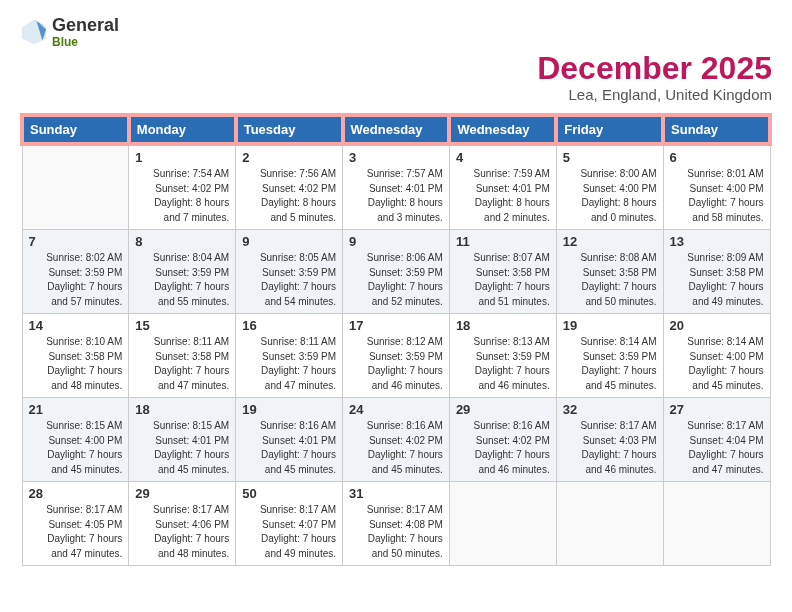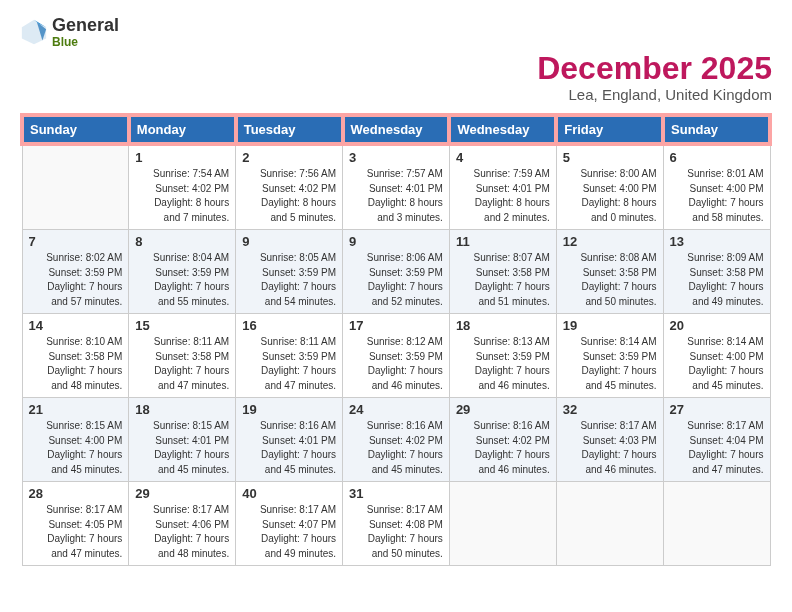--- a/index.html
+++ b/index.html
@@ -259,21 +259,21 @@
         <tr>
           <td>
             <div class="day-number">28</div>
             <div class="day-info">Sunrise: 8:17 AM<br>Sunset: 4:05 PM<br>Daylight: 7 hours<br>and 47 minutes.</div>
           </td>
           <td>
             <div class="day-number">29</div>
             <div class="day-info">Sunrise: 8:17 AM<br>Sunset: 4:06 PM<br>Daylight: 7 hours<br>and 48 minutes.</div>
           </td>
           <td>
-            <div class="day-number">40</div>
+            <div class="day-number">50</div>
             <div class="day-info">Sunrise: 8:17 AM<br>Sunset: 4:07 PM<br>Daylight: 7 hours<br>and 49 minutes.</div>
           </td>
           <td>
             <div class="day-number">31</div>
             <div class="day-info">Sunrise: 8:17 AM<br>Sunset: 4:08 PM<br>Daylight: 7 hours<br>and 50 minutes.</div>
           </td>
           <td class="empty-cell"></td>
           <td class="empty-cell"></td>
           <td class="empty-cell"></td>
         </tr>

